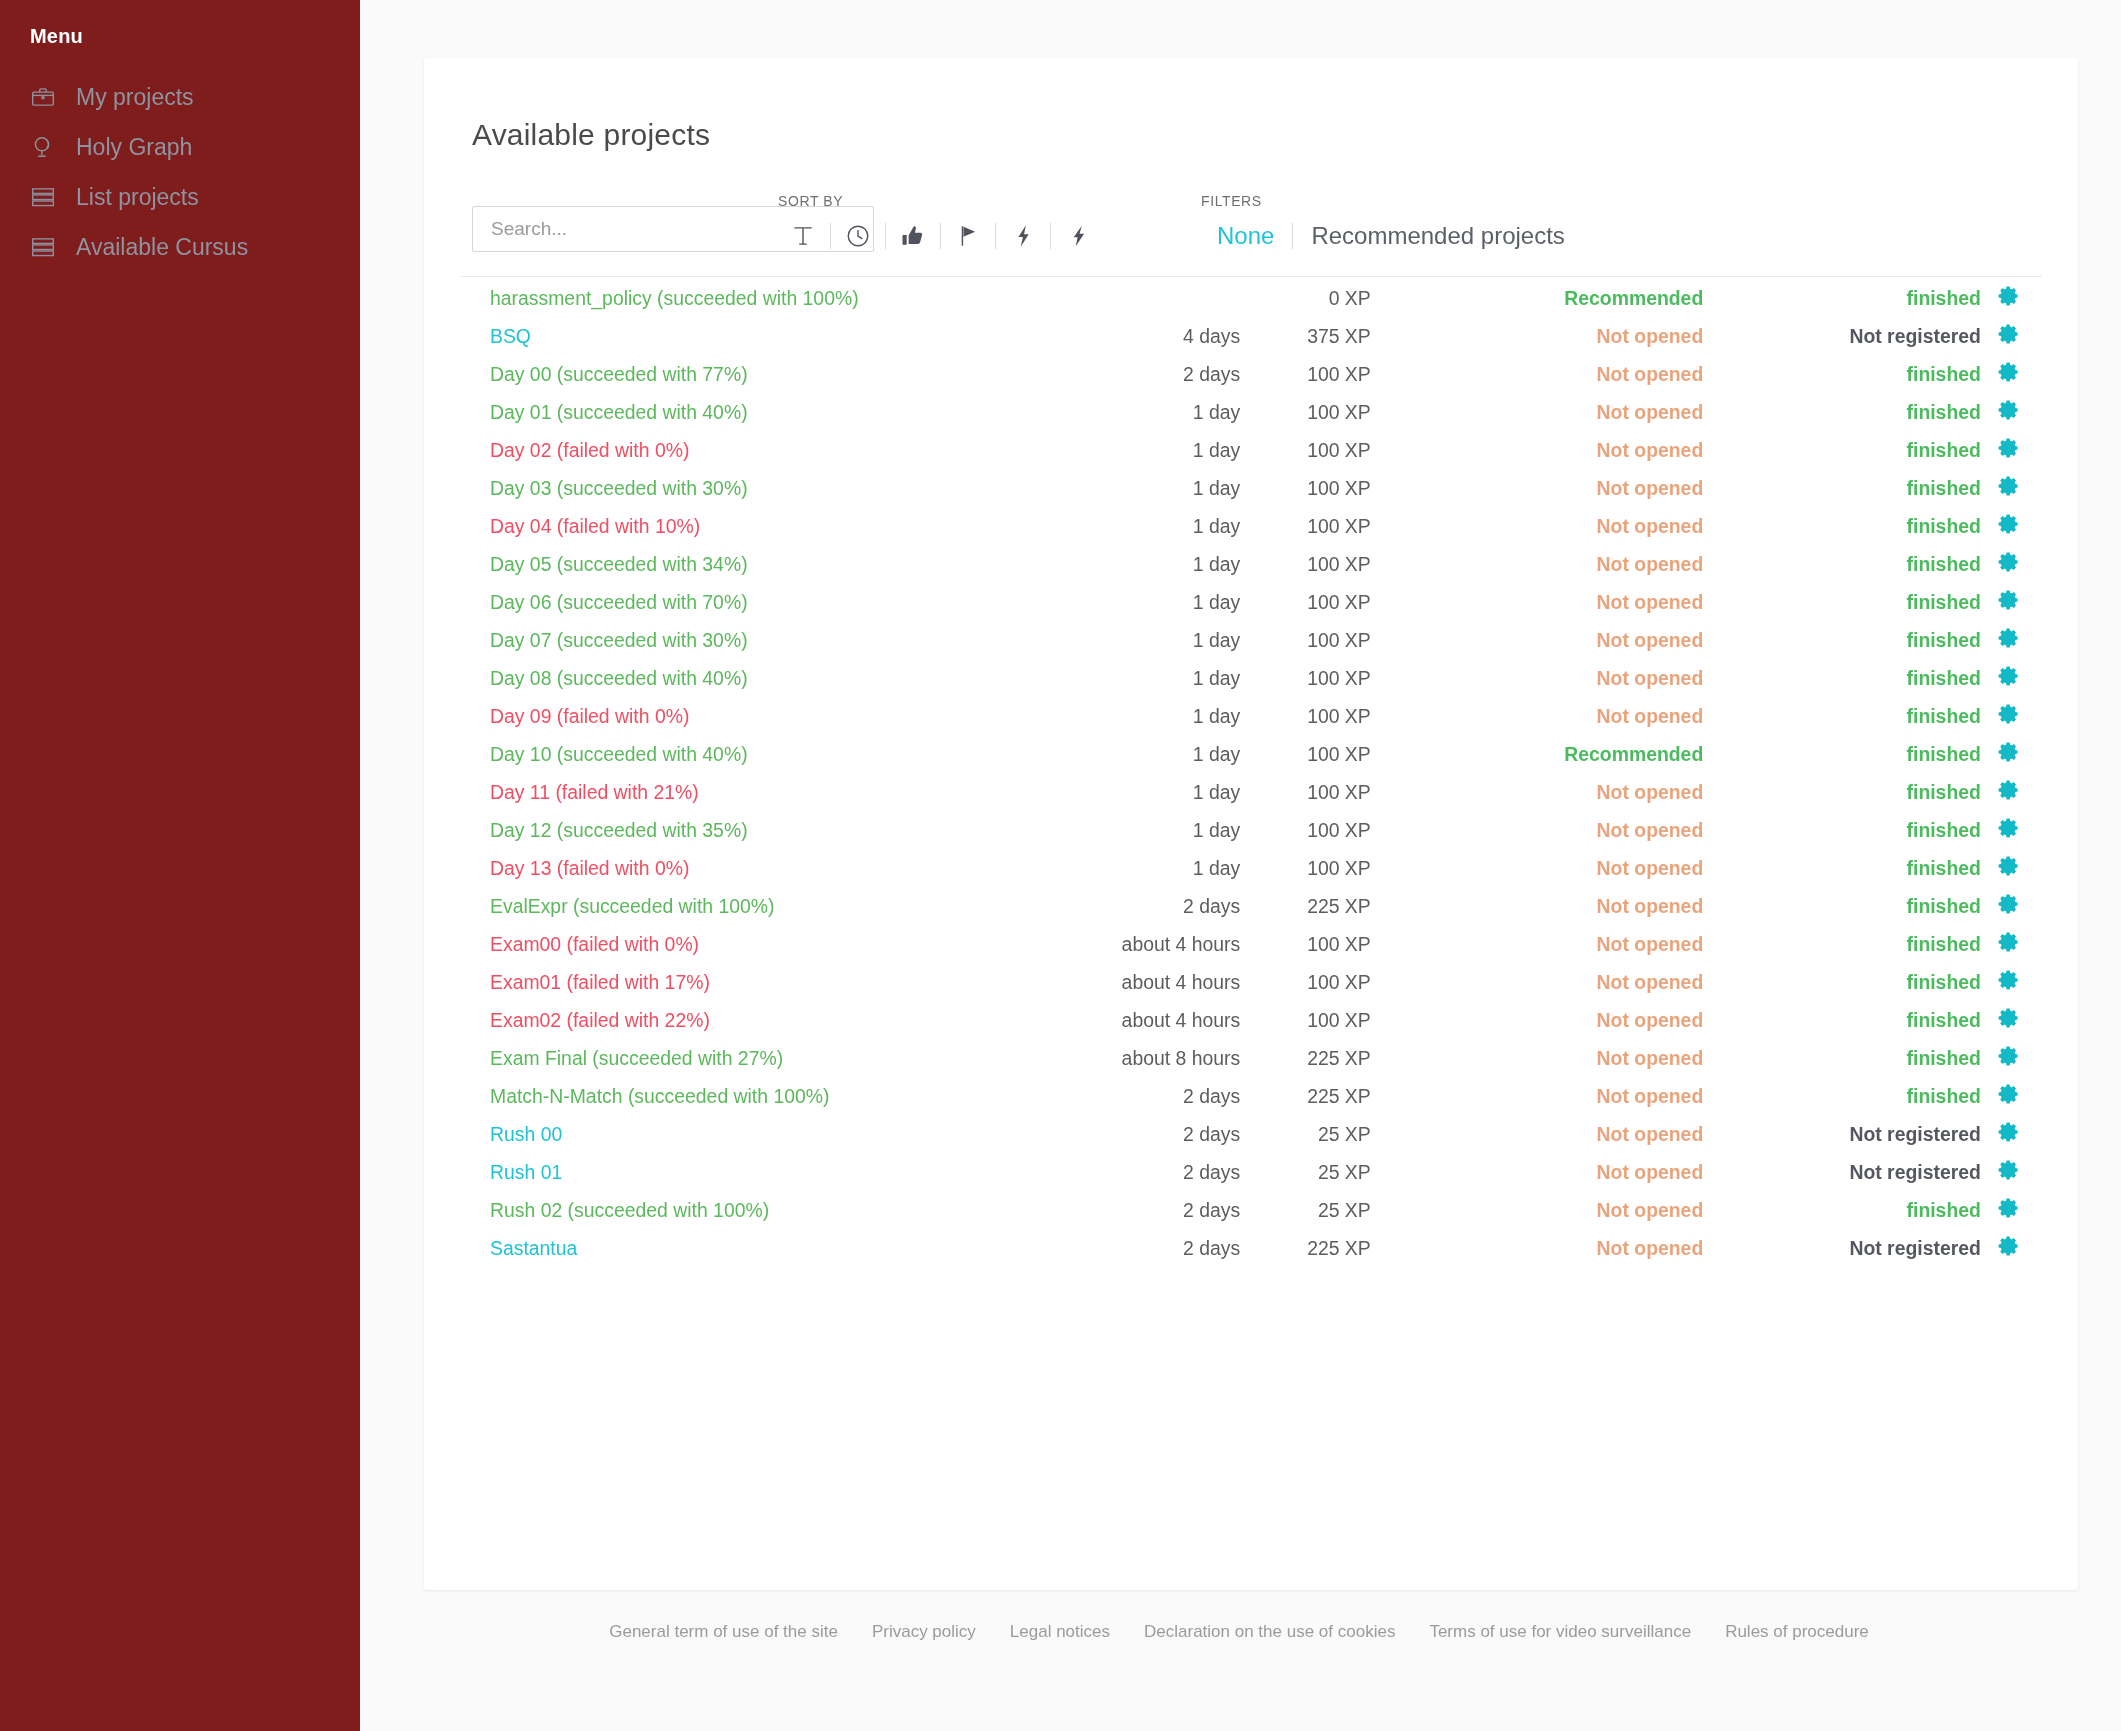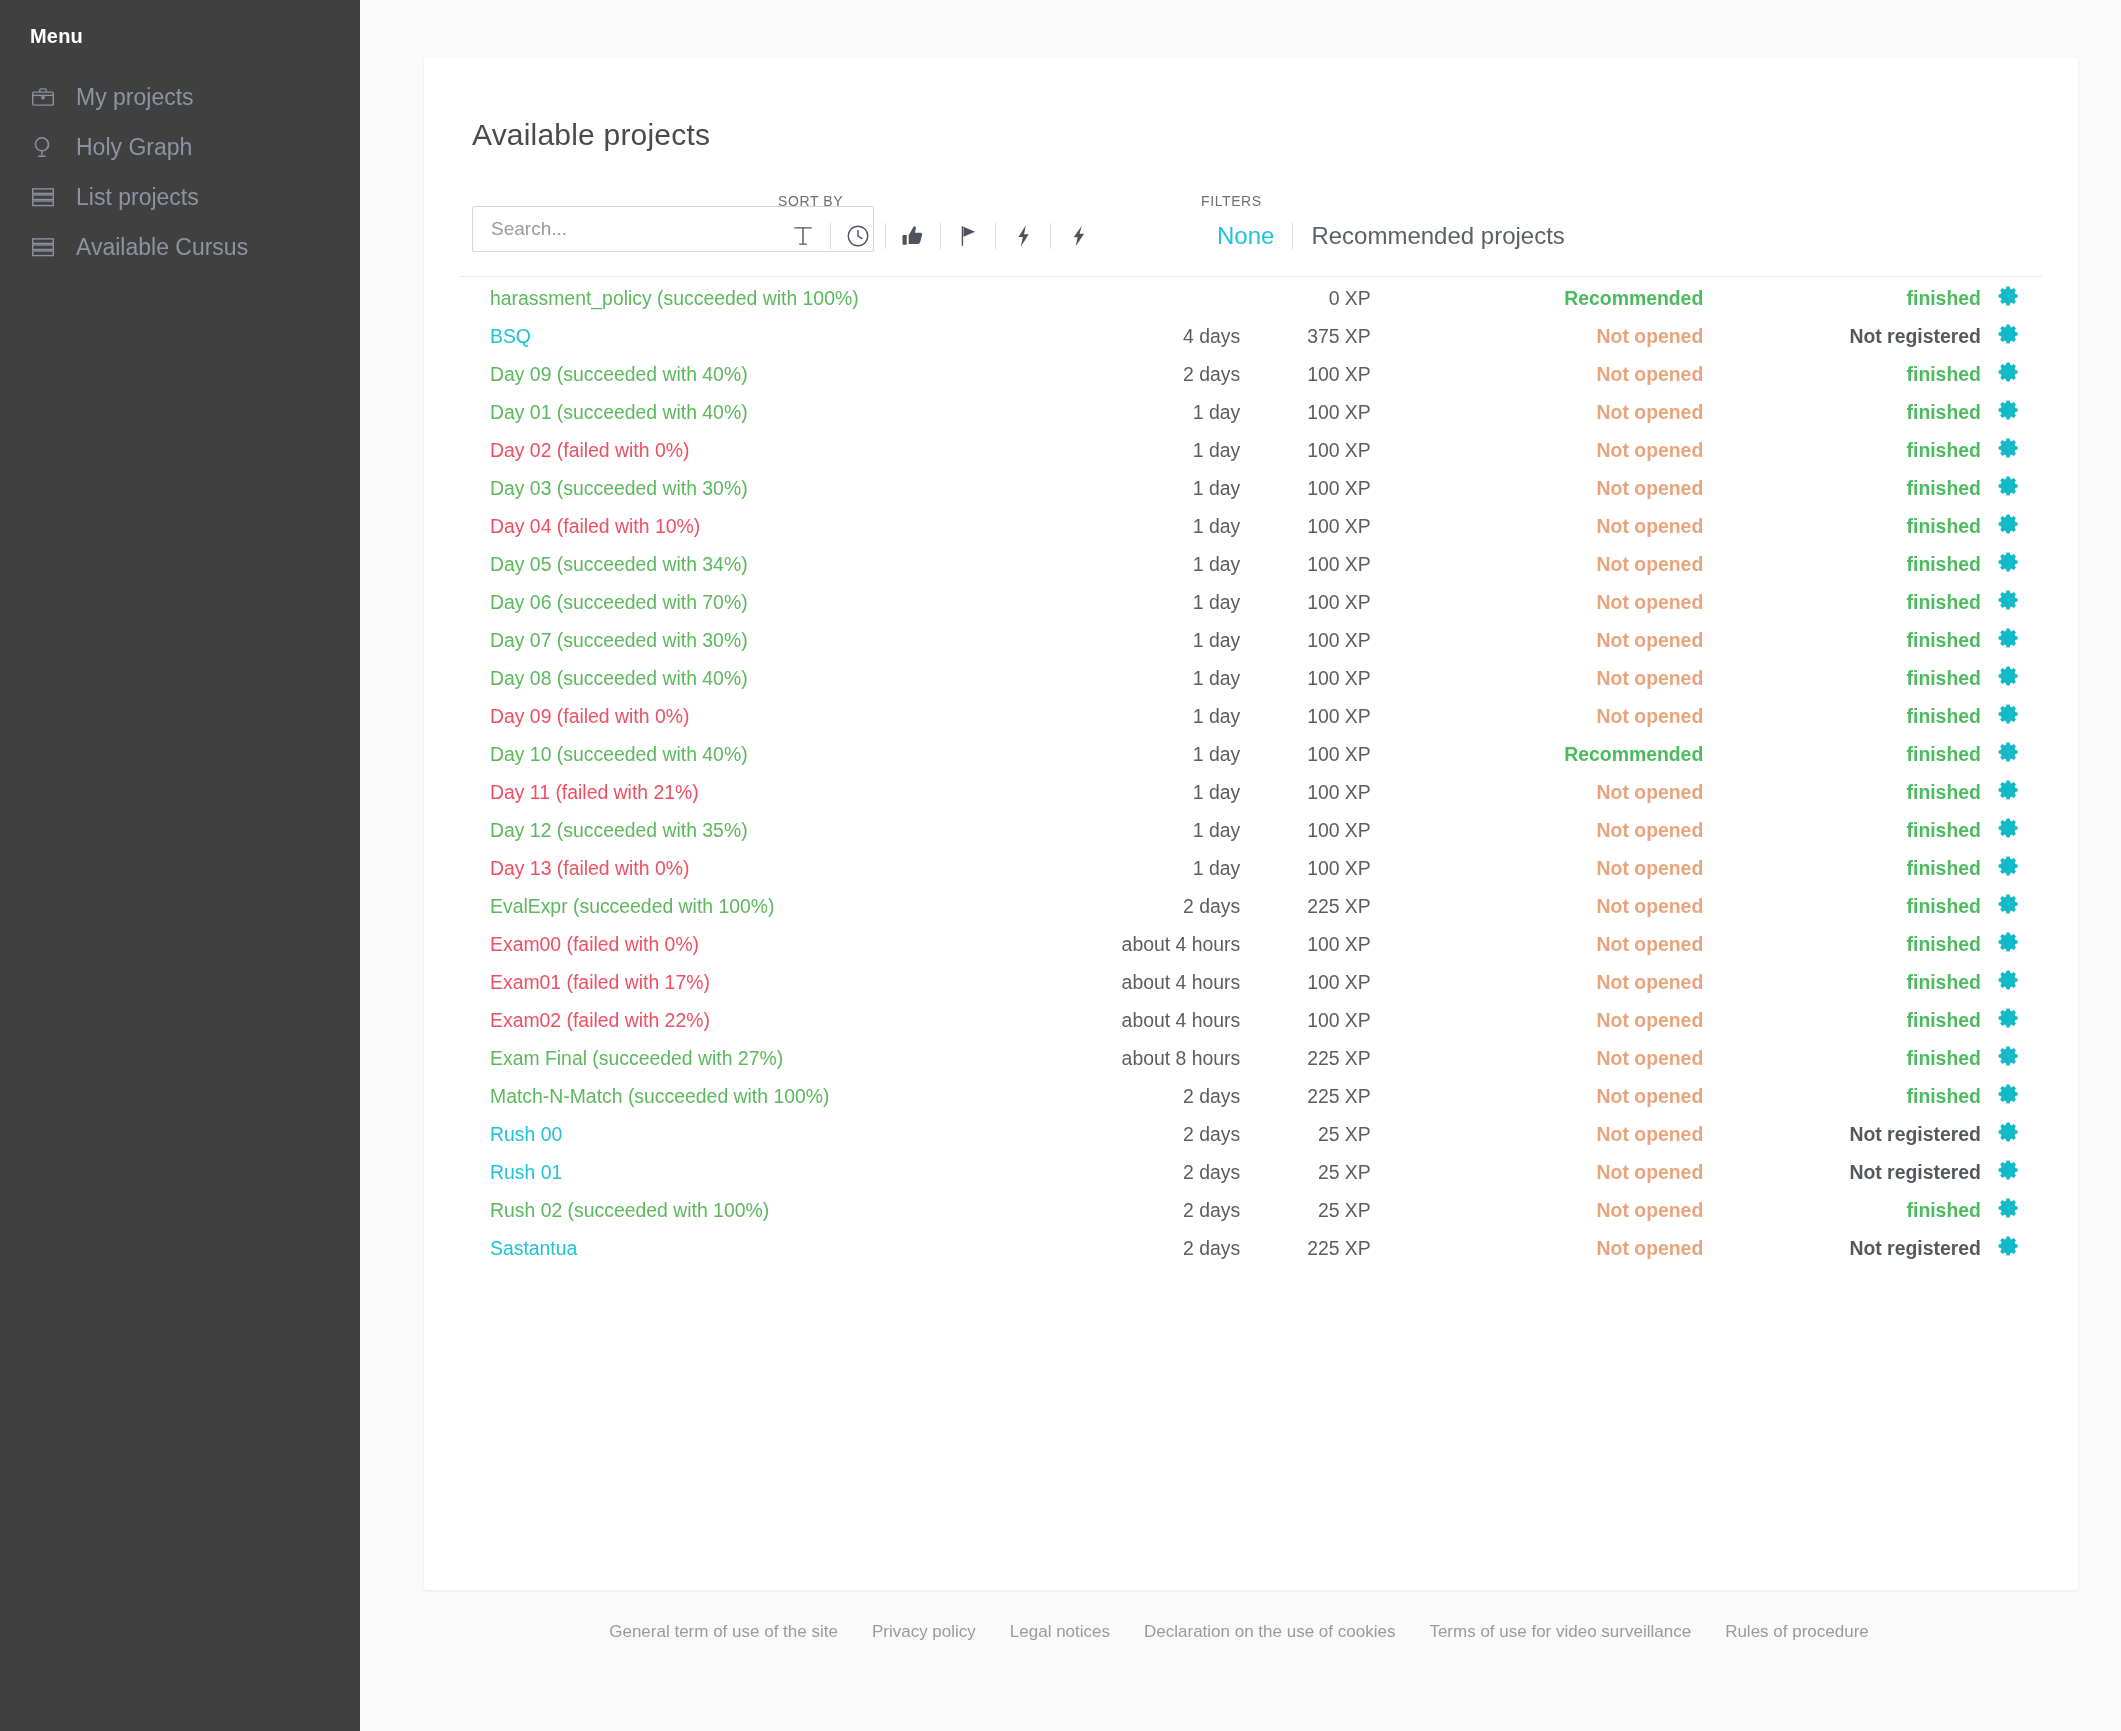--- a/index.html
+++ b/index.html
@@ -7,21 +7,21 @@
     width: 2121px; height: 1731px;
     background: #fafafa;
     font-family: "Liberation Sans", sans-serif;
     overflow: hidden;
   }
   .app { display: flex; width: 2121px; height: 1731px; }
 
   
   .sidebar {
     width: 360px; min-width: 360px; height: 1731px;
-    background: #404040;
+    background: #7f1d1d;
     padding-top: 22px;
     position: relative;
   }
   .sidebar-title {
     color: #ffffff; font-size: 20px; font-weight: bold;
     padding: 0 0 0 30px; letter-spacing: 0.2px;
     line-height: 28px;
   }
   .nav { margin-top: 22px; }
   .nav-item {
@@ -290,21 +290,21 @@
               <td class="c-dur"><span>4 days</span></td>
               <td class="c-xp"><span>375 XP</span></td>
               <td class="c-open"><span class="no">Not opened</span></td>
               <td class="c-status"><span class="nreg">Not registered</span></td>
               <td class="c-gear"><span class="gear"><svg width="24" height="24" viewBox="0 0 24 24" fill="currentColor">
                     <path d="M12 8.2a3.8 3.8 0 1 0 0 7.6 3.8 3.8 0 0 0 0-7.6zm0 5.8a2 2 0 1 1 0-4 2 2 0 0 1 0 4z"></path>
                     <path d="M20.6 13.6v-3.2l-2.3-.4a6.7 6.7 0 0 0-.7-1.7l1.4-1.9-2.3-2.3-1.9 1.4a6.7 6.7 0 0 0-1.7-.7l-.4-2.3h-3.2l-.4 2.3c-.6.2-1.1.4-1.7.7L5.5 4.1 3.2 6.4l1.4 1.9c-.3.5-.5 1.1-.7 1.7l-2.3.4v3.2l2.3.4c.2.6.4 1.1.7 1.7l-1.4 1.9 2.3 2.3 1.9-1.4c.5.3 1.1.5 1.7.7l.4 2.3h3.2l.4-2.3c.6-.2 1.1-.4 1.7-.7l1.9 1.4 2.3-2.3-1.4-1.9c.3-.5.5-1.1.7-1.7l2.3-.4z"></path>
                   </svg></span></td>
             </tr>
             <tr>
-              <td class="c-name"><span class="g">Day 09 (succeeded with 40%)</span></td>
+              <td class="c-name"><span class="g">Day 00 (succeeded with 77%)</span></td>
               <td class="c-dur"><span>2 days</span></td>
               <td class="c-xp"><span>100 XP</span></td>
               <td class="c-open"><span class="no">Not opened</span></td>
               <td class="c-status"><span class="fin">finished</span></td>
               <td class="c-gear"><span class="gear"><svg width="24" height="24" viewBox="0 0 24 24" fill="currentColor">
                     <path d="M12 8.2a3.8 3.8 0 1 0 0 7.6 3.8 3.8 0 0 0 0-7.6zm0 5.8a2 2 0 1 1 0-4 2 2 0 0 1 0 4z"></path>
                     <path d="M20.6 13.6v-3.2l-2.3-.4a6.7 6.7 0 0 0-.7-1.7l1.4-1.9-2.3-2.3-1.9 1.4a6.7 6.7 0 0 0-1.7-.7l-.4-2.3h-3.2l-.4 2.3c-.6.2-1.1.4-1.7.7L5.5 4.1 3.2 6.4l1.4 1.9c-.3.5-.5 1.1-.7 1.7l-2.3.4v3.2l2.3.4c.2.6.4 1.1.7 1.7l-1.4 1.9 2.3 2.3 1.9-1.4c.5.3 1.1.5 1.7.7l.4 2.3h3.2l.4-2.3c.6-.2 1.1-.4 1.7-.7l1.9 1.4 2.3-2.3-1.4-1.9c.3-.5.5-1.1.7-1.7l2.3-.4z"></path>
                   </svg></span></td>
             </tr>
             <tr>

